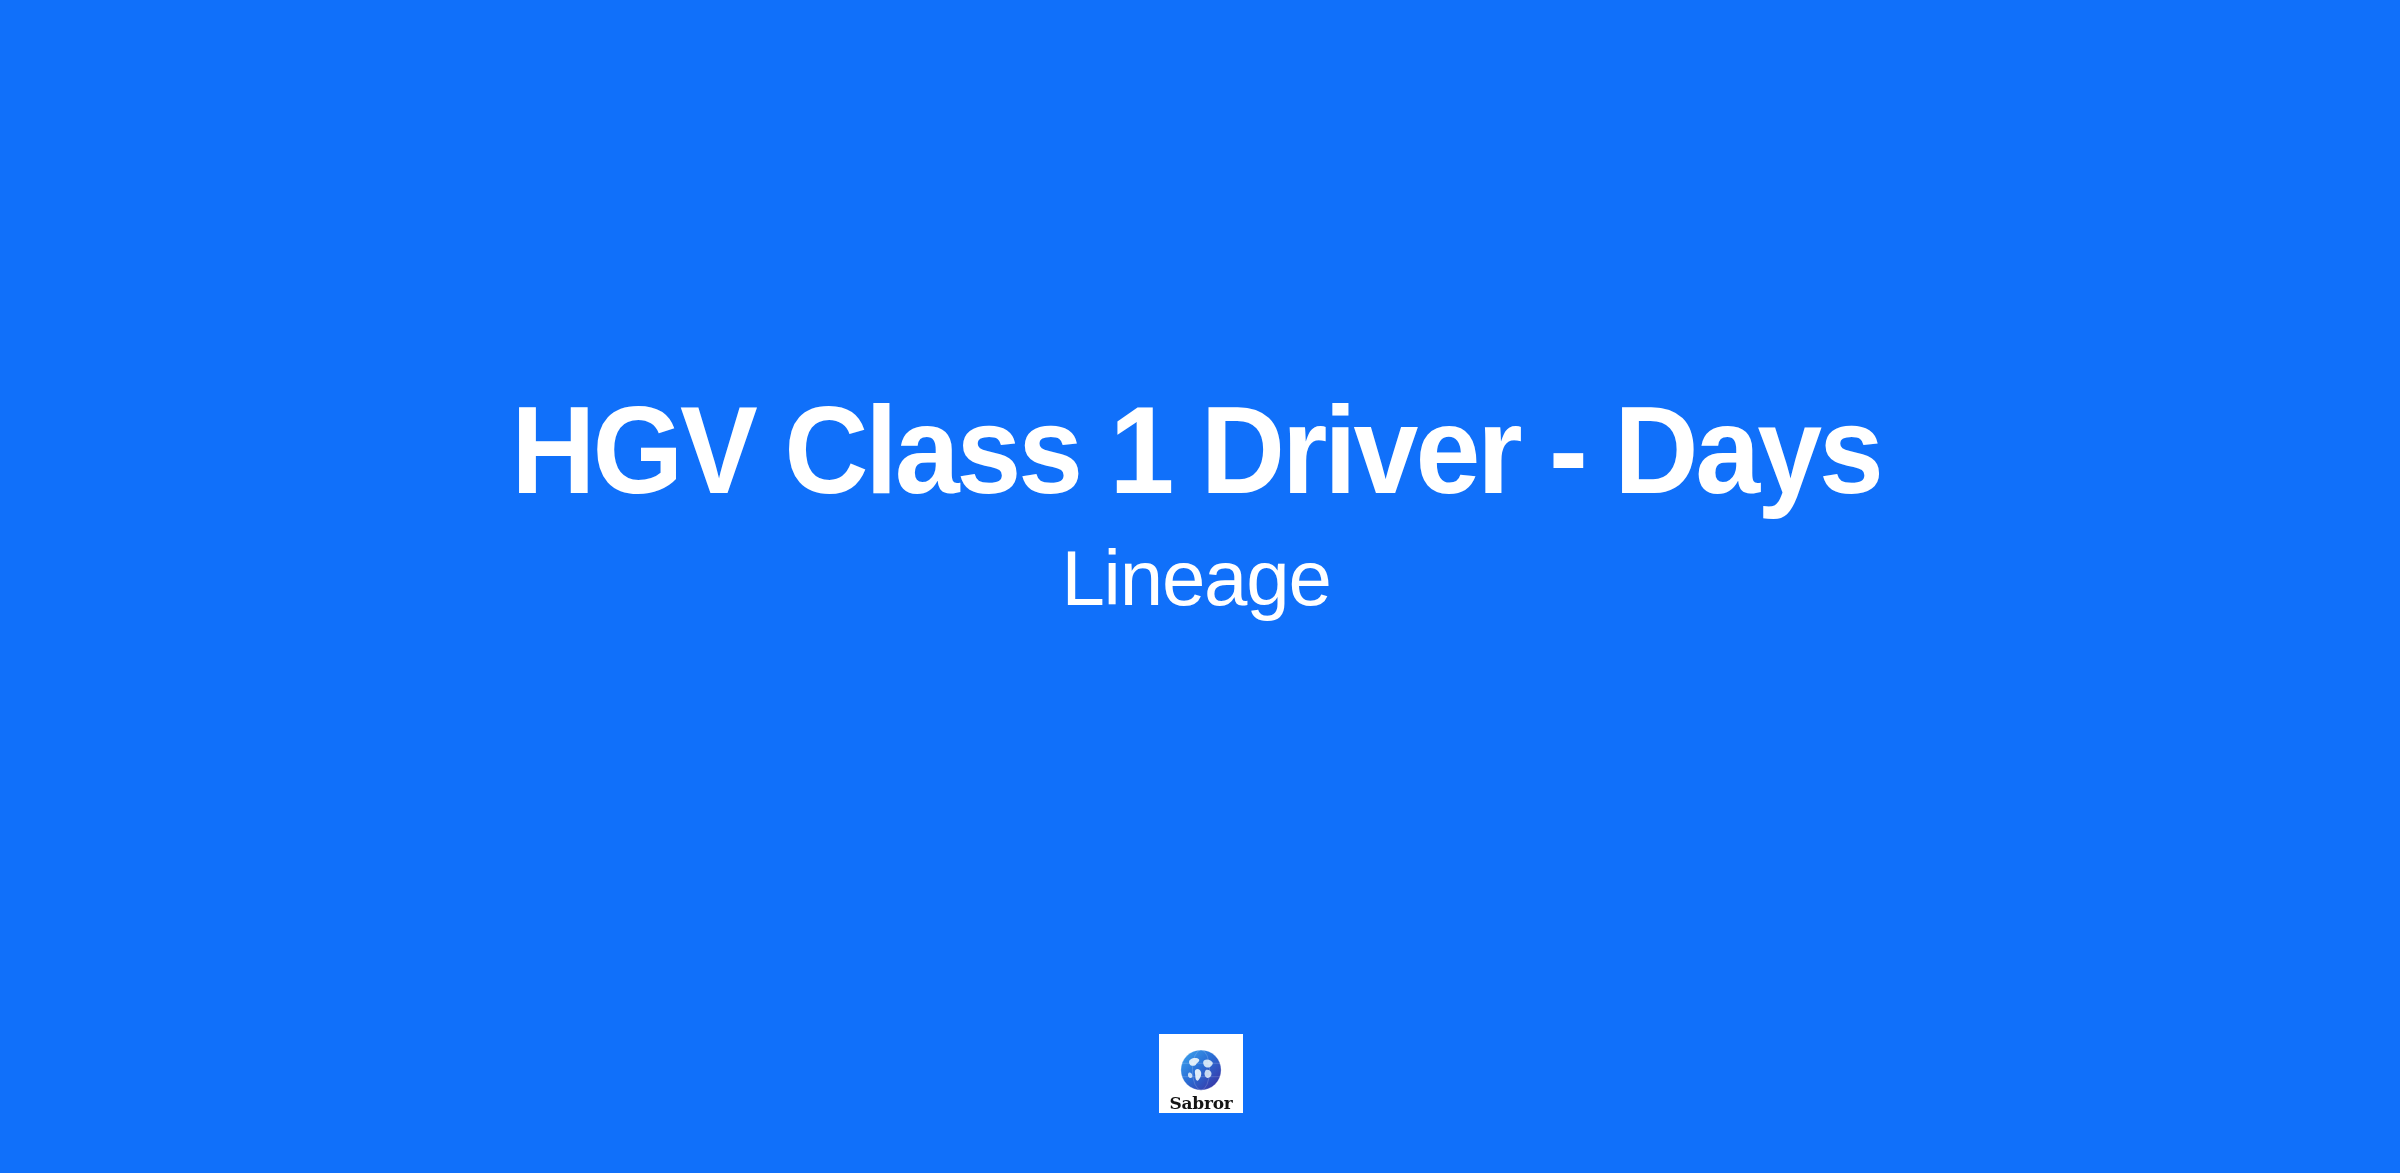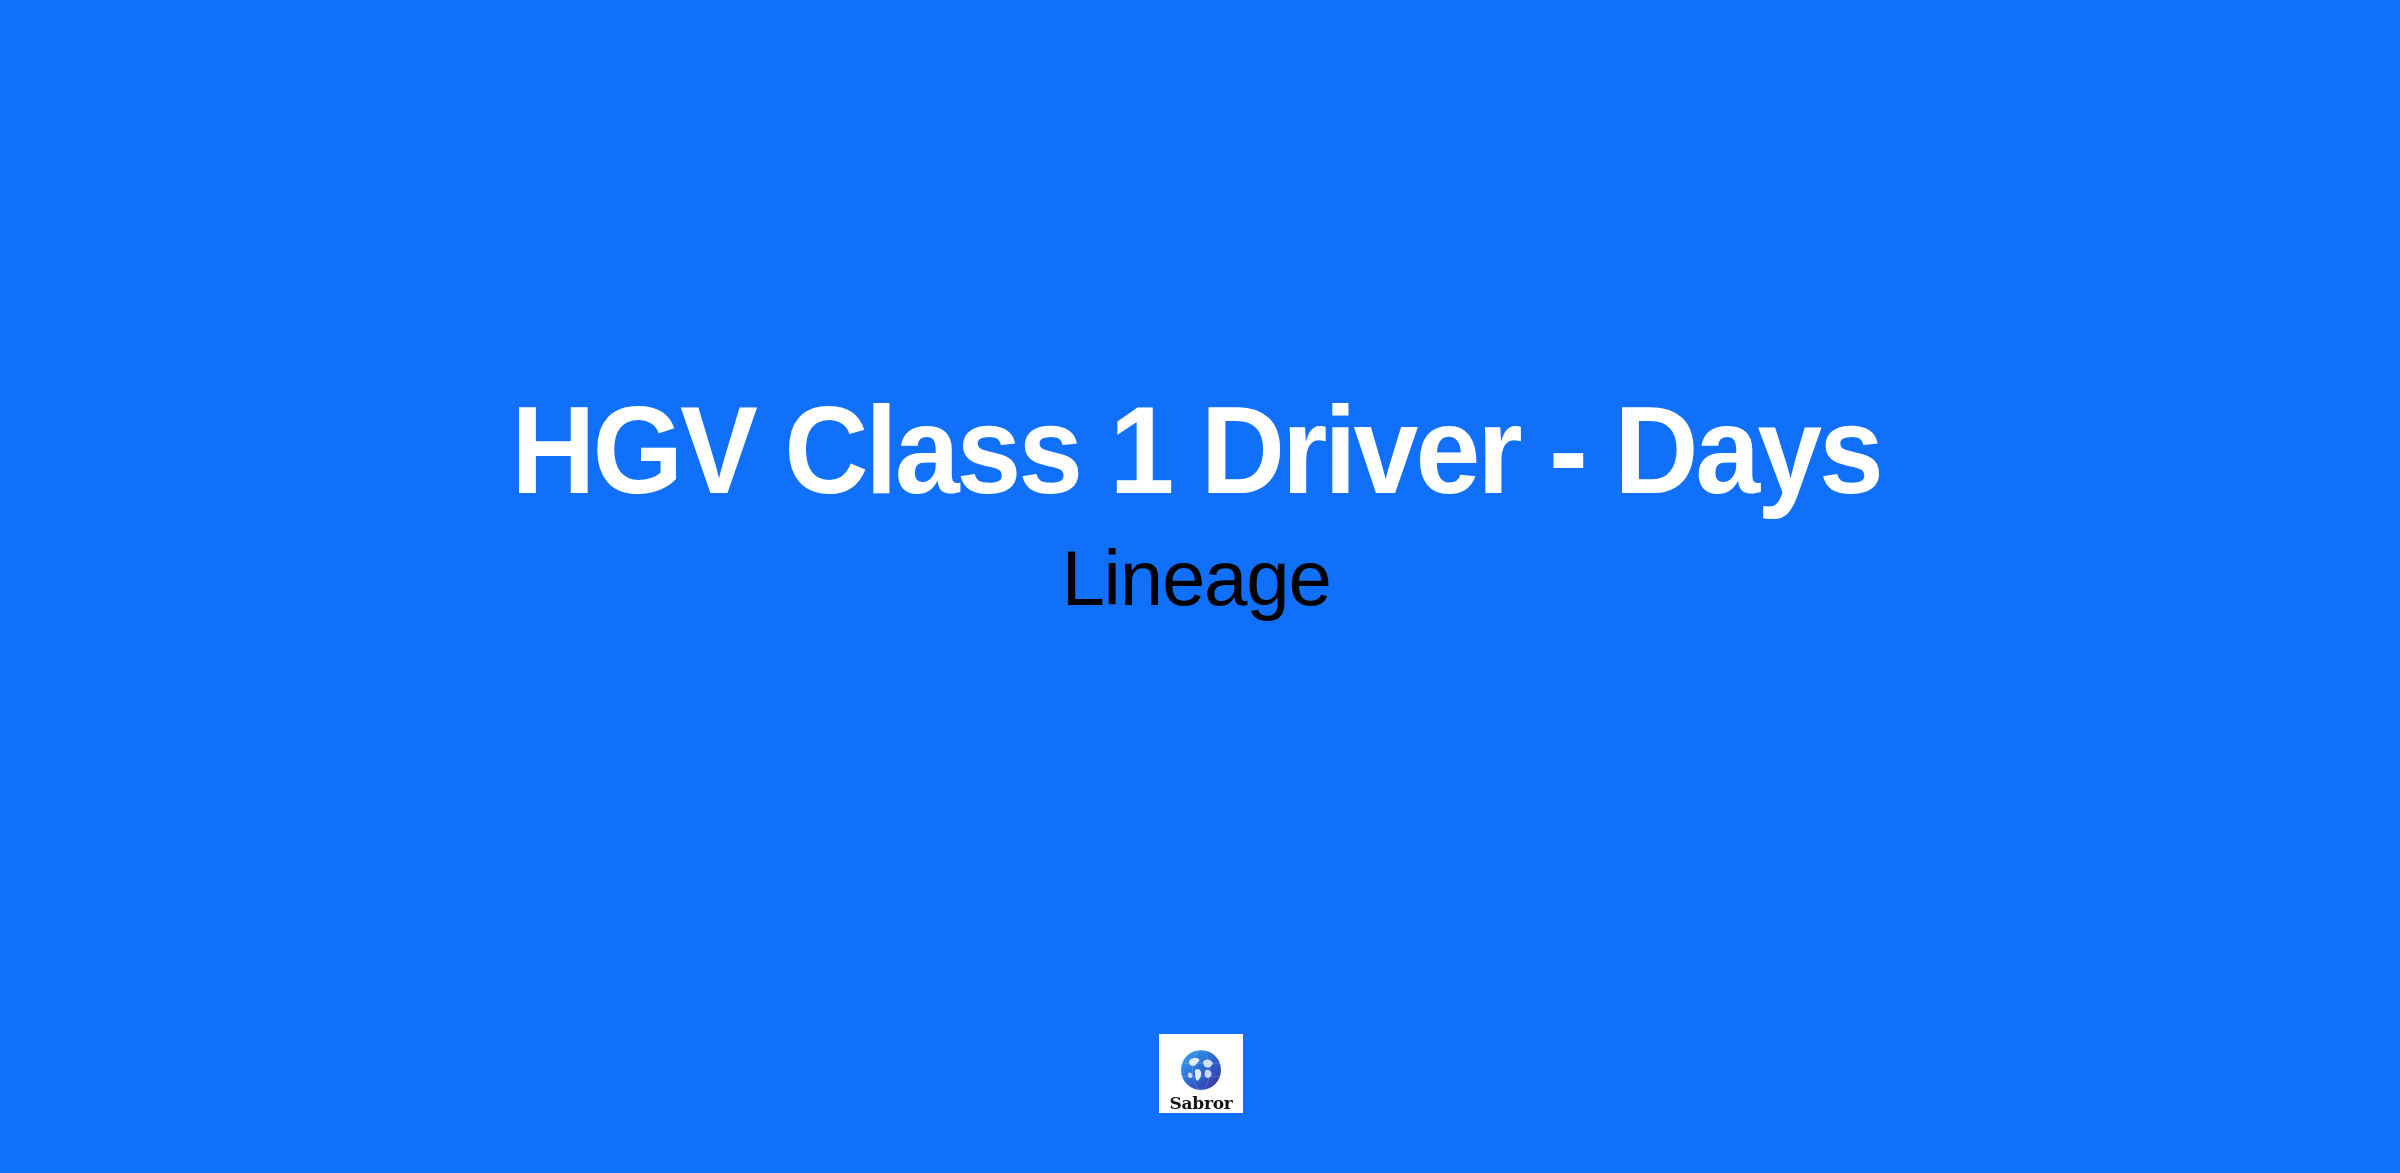--- a/index.html
+++ b/index.html
@@ -45,21 +45,21 @@
     line-height: 120px;
     letter-spacing: -3.2px;
     white-space: nowrap;
     transform: scaleX(0.94);
     transform-origin: center center;
   }
 
   .company-name {
     margin: 0;
     padding-top: 26px;
-    color: #000000;
+    color: #ffffff;
     font-family: "Liberation Sans", sans-serif;
     font-weight: 400;
     font-size: 78px;
     line-height: 84px;
     letter-spacing: -1.2px;
     white-space: nowrap;
   }
 
   
   .logo-card {

